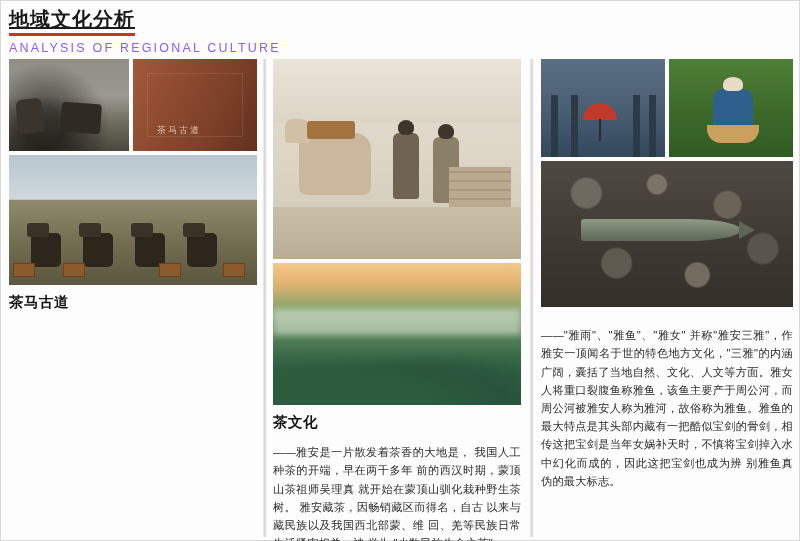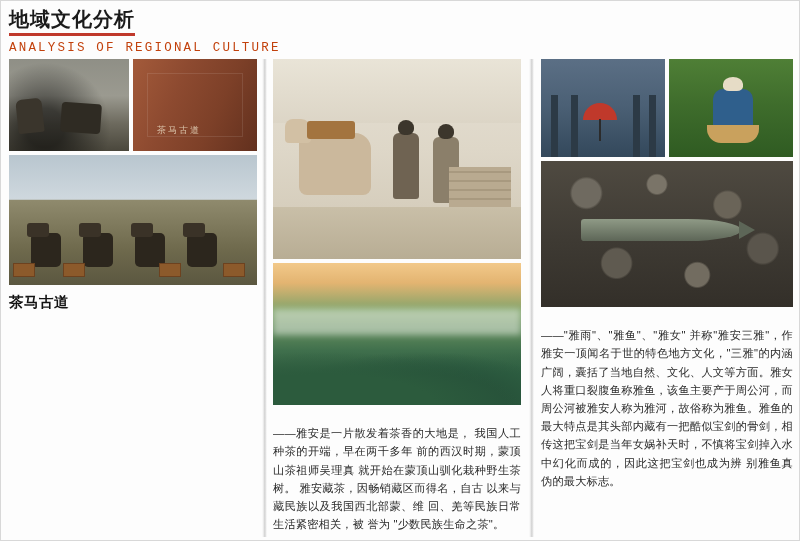--- a/index.html
+++ b/index.html
@@ -30,22 +30,22 @@
     letter-spacing: 1px;
     line-height: 24px;
     display: inline-block;
     border-bottom: 3px solid #c0392b;
     padding-bottom: 2px;
   }
   .title-en {
     margin-top: 5px;
     font-size: 12.5px;
     letter-spacing: 2.2px;
-    color: #c2410c;
-    font-family: Liberation Mono, monospace;
+    color: #8b5cf6;
+    font-family: Liberation Sans, sans-serif;
   }
 
   
   .columns {
     position: absolute;
     left: 0; top: 58px;
     width: 800px; height: 480px; padding-left: 36px;
   }
   .col {
     position: absolute;
@@ -266,21 +266,21 @@
   #c1-text { top: 234px; }
   #c2-text { top: 354px; }
   #c3-text { top: 256px; }
 </style>
 </head>
 <body>
 
 <div class="page">
 
   <div class="header">
-    <div class="title-cn" style="border-bottom-color: rgb(192, 57, 43);">地域文化分析</div>
+    <div class="title-cn" style="border-bottom-color: rgb(192, 57, 43); text-decoration: underline;">地域文化分析</div>
     <div class="title-en">ANALYSIS OF REGIONAL CULTURE</div>
   </div>
 
   <div class="columns">
 
     <div class="sep sep-1"></div>
     <div class="sep sep-2"></div>
 
     <div class="col col-1">
 
@@ -314,20 +314,21 @@
         <span class="horse"></span>
         <span class="pack"></span>
         <span class="man p1"></span>
         <span class="man p2"></span>
         <span class="ruin"></span>
       </div>
 
       <div class="img c2-img-b"></div>
 
       <div class="block" id="c2-text">
+        <h2 class="sec-title">茶文化</h2>
         <p class="body-text">——雅安是一片散发着茶香的大地是， 我国人工种茶的开端，早在两千多年 前的西汉时期，蒙顶山茶祖师吴理真 就开始在蒙顶山驯化栽种野生茶树。 雅安藏茶，因畅销藏区而得名，自古 以来与藏民族以及我国西北部蒙、维 回、羌等民族日常生活紧密相关，被 誉为 "少数民族生命之茶"。</p>
       </div>
     </div>
 
     <div class="col col-3">
 
       <div class="img c3-img-a">
         <span class="tree t1"></span>
         <span class="tree t2"></span>
         <span class="tree t3"></span>

